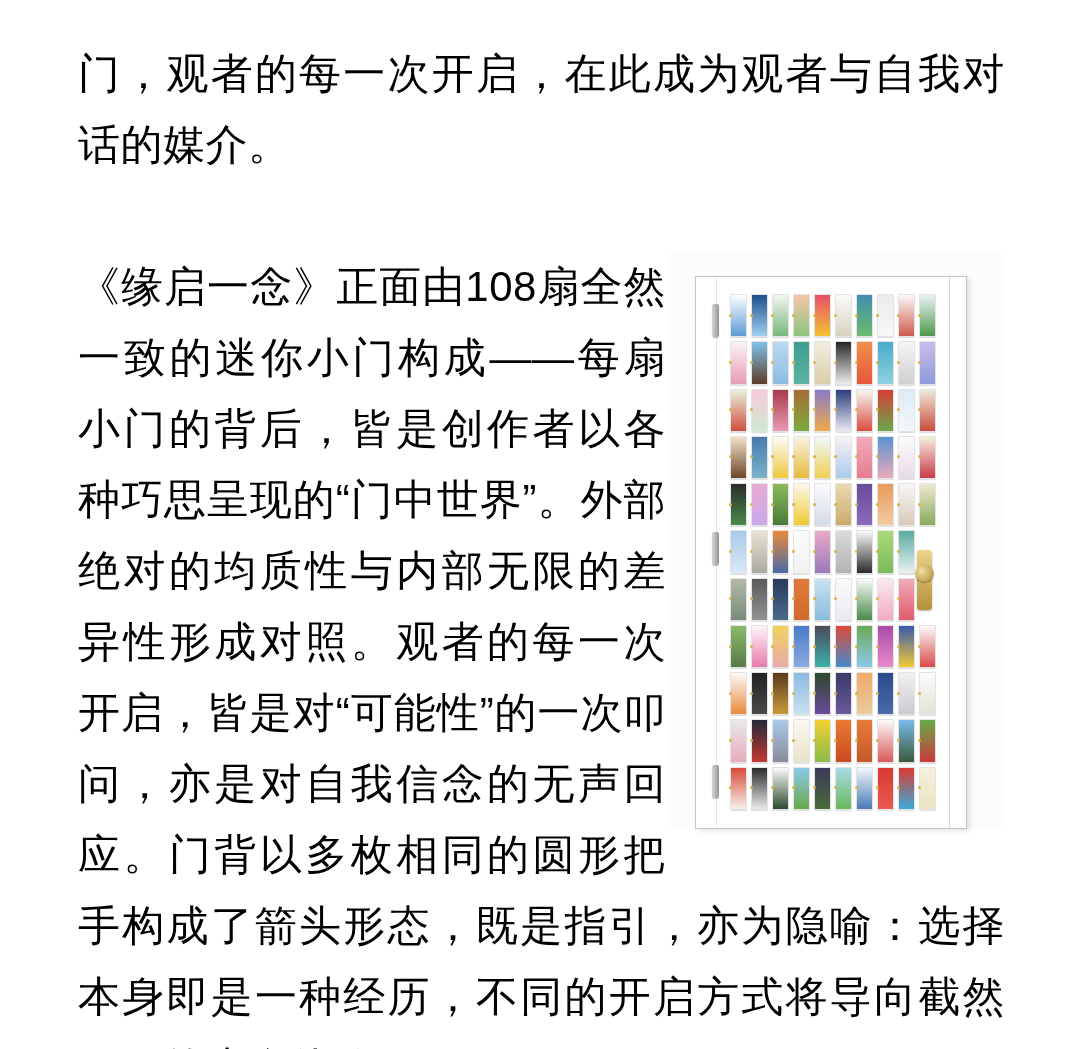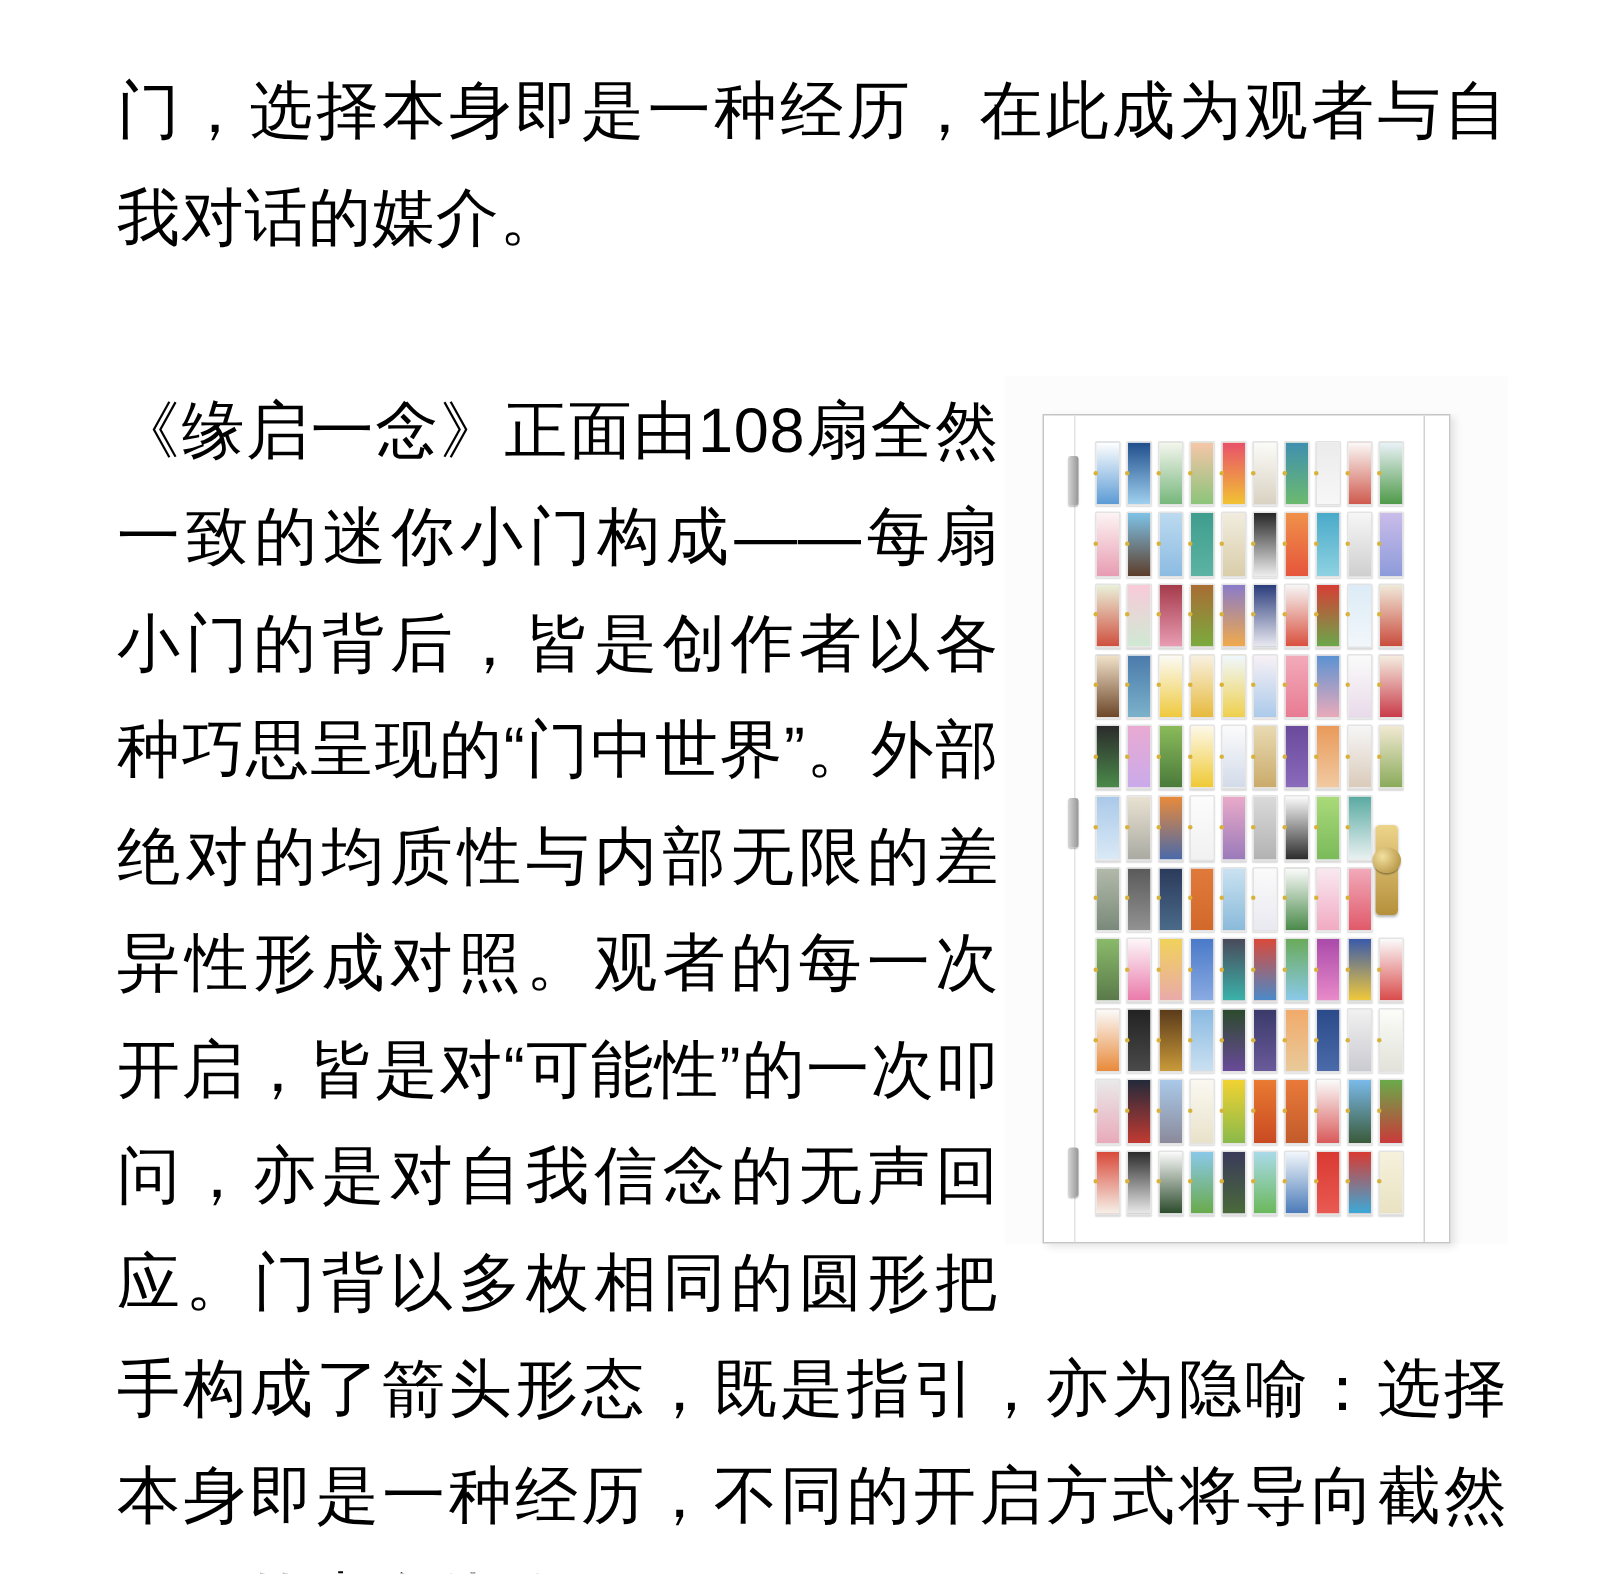--- a/index.html
+++ b/index.html
@@ -61,21 +61,21 @@
   .mini-door.blank{border:none;box-shadow:none;background:transparent!important;}
   .mini-knob{
     position:absolute;left:-2px;top:50%;margin-top:-2px;width:3px;height:3px;
     border-radius:50%;background:#d9b23c;display:block;
   }
 </style>
 </head>
 <body>
 
 <div class="page">
-  <p class="para">门，选择本身即是一种经历，在此成为观者与自我对话的媒介。</p>
+  <p class="para">门，观者的每一次开启，在此成为观者与自我对话的媒介。</p>
 
   <div class="para2-wrap">
     <figure class="door-figure">
       <div class="door">
         <div class="hinge h1"></div>
         <div class="hinge h2"></div>
         <div class="hinge h3"></div>
         <div class="handle-plate">
           <div class="handle-knob"></div>
         </div>

